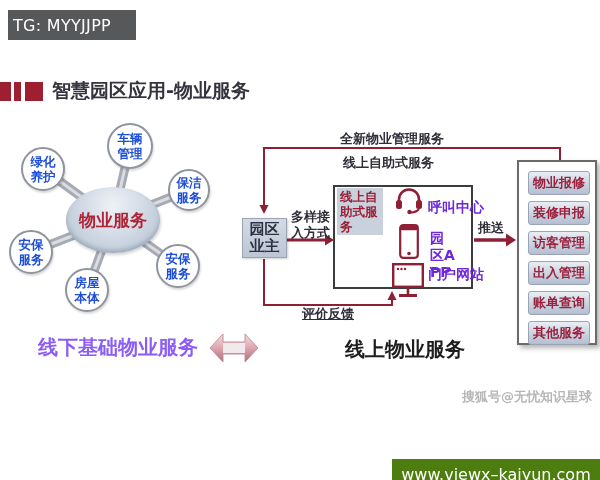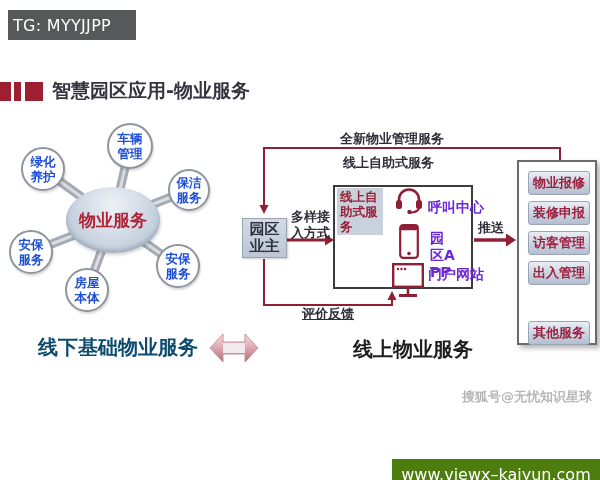--- a/index.html
+++ b/index.html
@@ -54,22 +54,22 @@
   .hub-center {
     left: 66px; top: 187px; width: 94px; height: 66px;
     border-radius: 50%;
     background: radial-gradient(ellipse at 50% 28%, #eef2f6 0%, #ccd6e2 55%, #b3c1d2 100%);
     box-shadow: inset 0 -3px 4px rgba(90,105,125,.35), 1px 2px 3px rgba(0,0,0,.18);
     display: flex; align-items: center; justify-content: center;
   }
   .hub-center span { font-size: 17px; font-weight: bold; color: #b02336; }
 
   
-  .offline-caption { left: 38px;  top: 334px; font-size: 20px; font-weight: bold; color: #0c4a6e; }
-  .online-caption  { left: 345px; top: 336px; font-size: 20px; font-weight: bold; color: #1d1d1d; margin-left: 8px; }
+  .offline-caption { left: 38px;  top: 334px; font-size: 20px; font-weight: bold; color: #8b5cf6; }
+  .online-caption  { left: 345px; top: 336px; font-size: 20px; font-weight: bold; color: #1d1d1d; }
   .double-arrow-svg { left: 208px; top: 331px; }
 
   
   .lbl { font-weight: bold; color: #2f2e38; }
   .lbl-new      { left: 340px; top: 130px; font-size: 13px; }
   .lbl-self     { left: 343px; top: 154px; font-size: 13px; }
   .lbl-access   { left: 291px; top: 209px; font-size: 13px; width: 40px; word-break: break-all; line-height: 1.25; }
   .lbl-feedback { left: 302px; top: 305px; font-size: 13px; text-decoration: underline; }
   .lbl-push     { left: 478px; top: 219px; font-size: 13px; }
 
@@ -255,19 +255,20 @@
 
 <div class="abs channel-label ch-lbl-call">呼叫中心</div>
 <div class="abs channel-label ch-lbl-app">园区APP</div>
 <div class="abs channel-label ch-lbl-portal">门户网站</div>
 
 <div class="abs services-box">
   <div class="service-item svc-0">物业报修</div>
   <div class="service-item svc-1">装修申报</div>
   <div class="service-item svc-2">访客管理</div>
   <div class="service-item svc-3">出入管理</div>
+  <div class="service-item svc-4">账单查询</div>
   <div class="service-item svc-5">其他服务</div>
 </div>
 
 <div class="abs watermark">搜狐号@无忧知识星球</div>
 <div class="abs footer-bar">
   <span>www.viewx–kaiyun.com</span>
 </div>
 
 </body></html>

